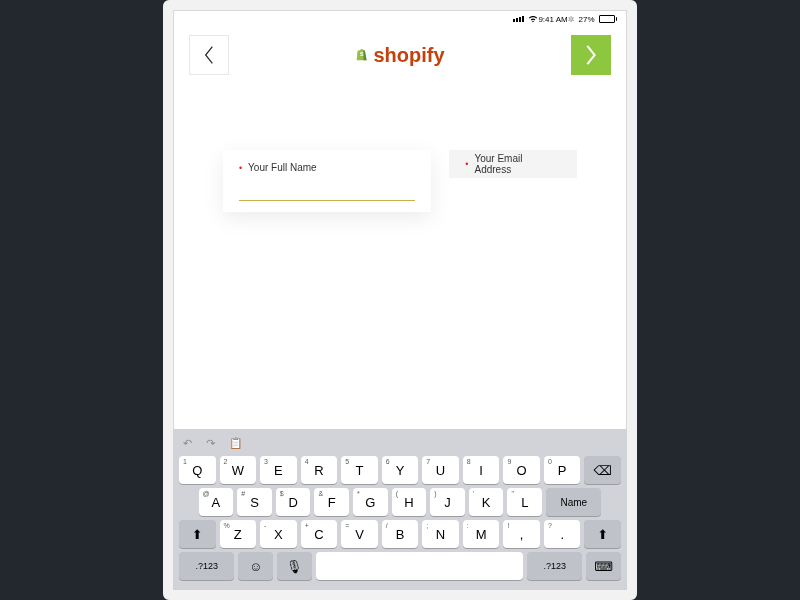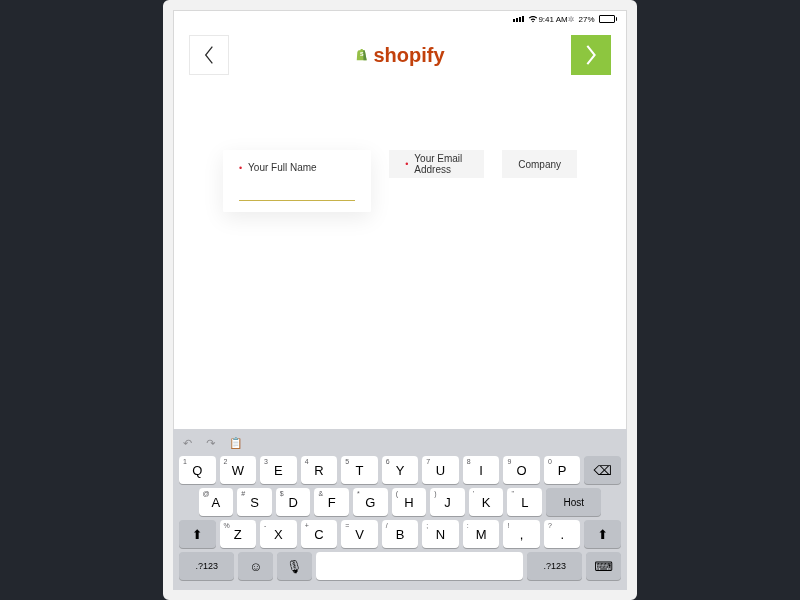--- a/index.html
+++ b/index.html
@@ -93,23 +93,20 @@
   <div class="content">
     <div class="form-wrap">
       <div class="field active">
         <div><span class="req">•</span><span>Your Full Name</span></div>
         <input class="input-line" value="" style="">
       </div>
       <div class="field">
         <span class="req">•</span>
           <span>Your Email Address</span>
       </div>
-      <div class="field">
-        <span>Company</span>
-      </div>
     </div>
   </div>
 
   <div class="keyboard">
     <div class="kb-tools">
       <span>↶</span>
       <span>↷</span>
       <span>📋</span>
     </div>
     <div class="kb-row" id="kb-row1">
@@ -188,21 +185,21 @@
         </div>
         <div class="key">
           <span class="alt">'</span>
           <span class="main">K</span>
         </div>
         <div class="key">
           <span class="alt">"</span>
           <span class="main">L</span>
         </div>
         <div class="key func wide">
-          <span class="main" style="font-size: 10px;">Host</span>
+          <span class="main" style="font-size: 10px;">Name</span>
         </div>
       </div>
     <div class="kb-row" id="kb-row3">
         <div class="key func">
           <span class="main">⬆</span>
         </div>
         <div class="key">
           <span class="alt">%</span>
           <span class="main">Z</span>
         </div>

